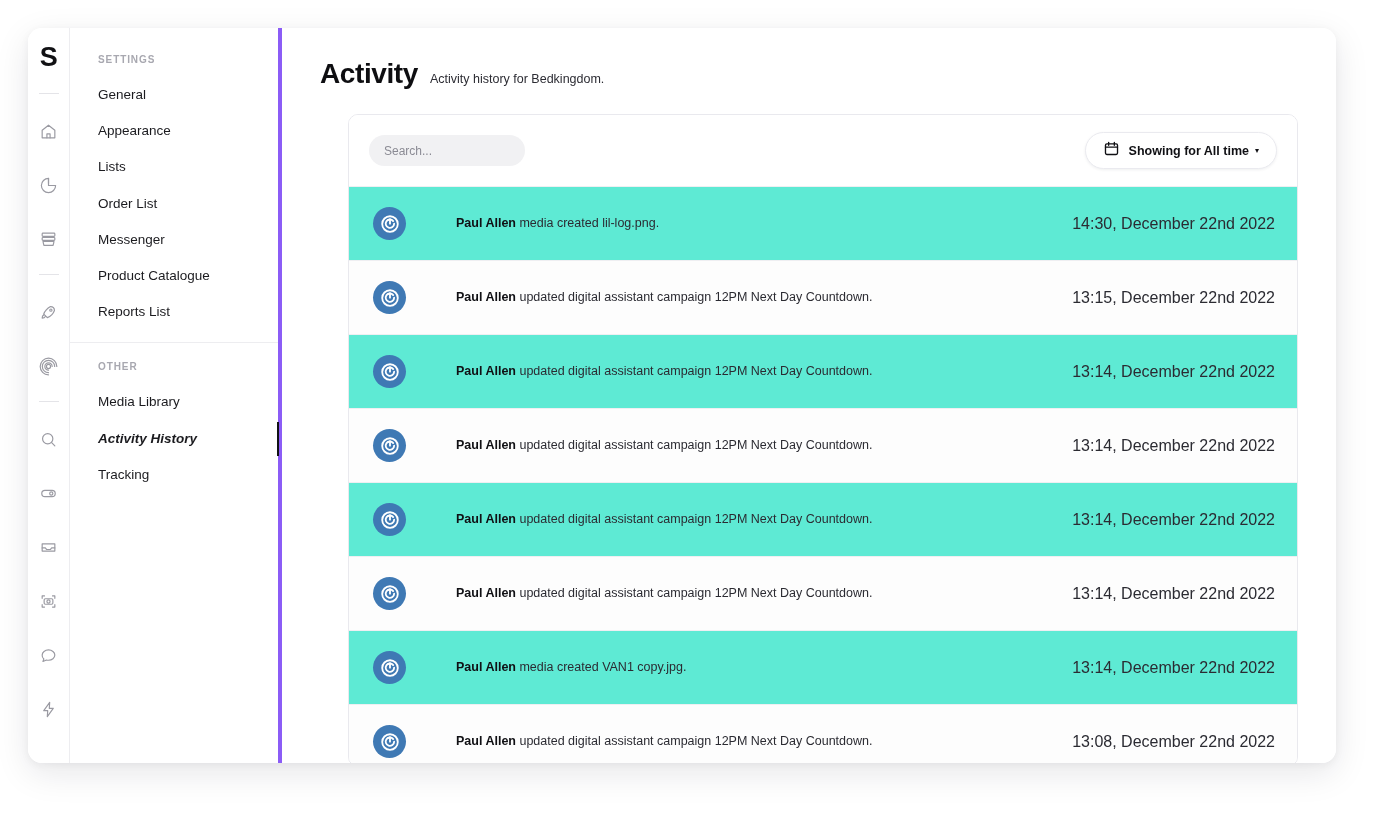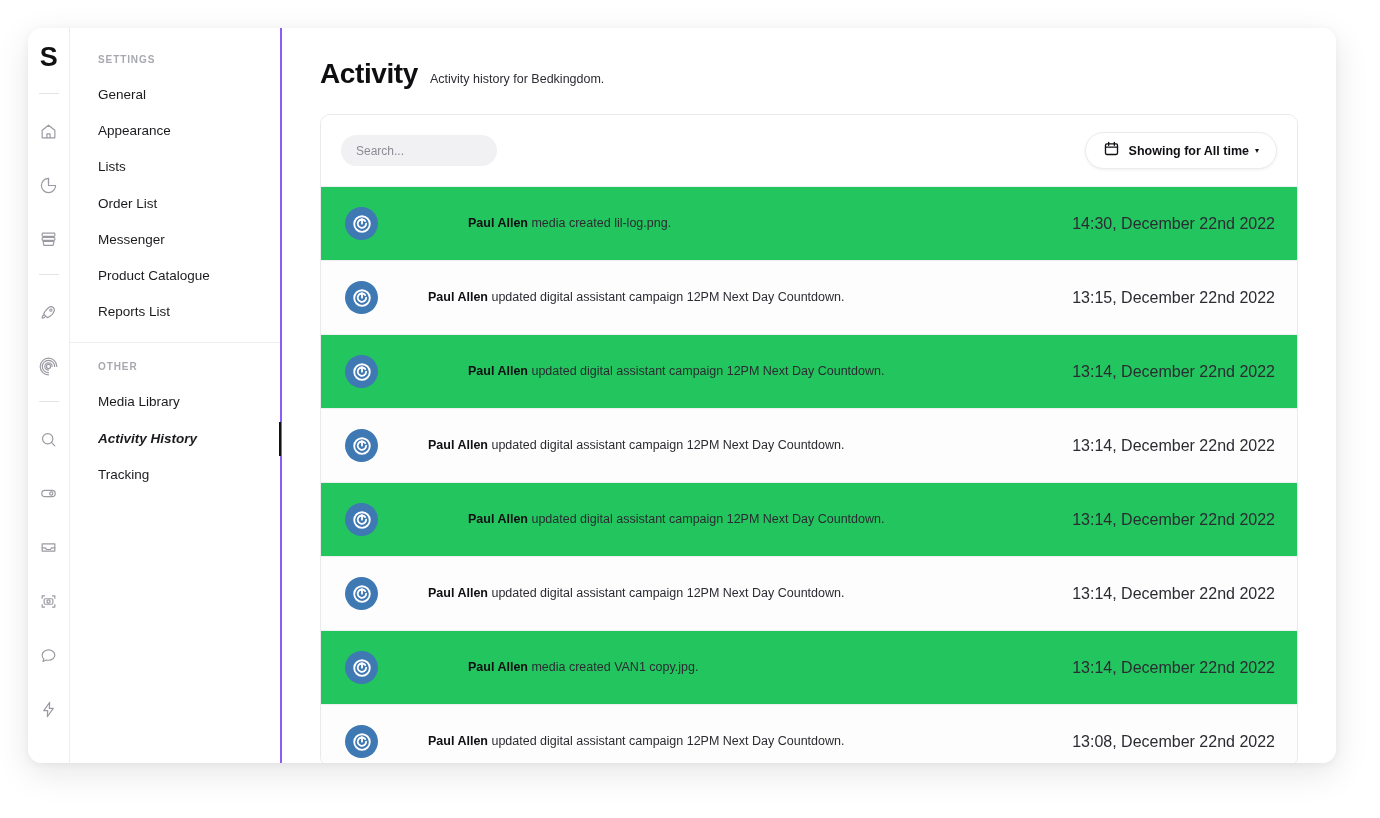--- a/index.html
+++ b/index.html
@@ -55,21 +55,21 @@
     color: #9a9aa2;
     cursor: pointer;
   }
   .rail-icon svg { display: block; }
 
   
   .settings-nav {
     width: 212px;
     flex: 0 0 212px;
     background: #ffffff;
-    border-right: 2px solid #8b5cf6;
+    border-right: 4px solid #8b5cf6;
     padding: 26px 0 0 0;
     position: relative;
   }
   .nav-section-title {
     font-size: 10px;
     font-weight: 700;
     letter-spacing: 0.9px;
     color: #a8a8b0;
     text-transform: uppercase;
     padding: 0 0 0 28px;
@@ -123,20 +123,21 @@
     color: #2c2c33;
   }
 
   
   .activity-card {
     border: 1px solid #e9e9ee;
     border-radius: 10px;
     background: #fff;
     overflow: hidden;
     height: 653px;
+    margin-left: 28px;
   }
   .card-toolbar {
     display: flex;
     align-items: center;
     justify-content: space-between;
     padding: 17px 20px;
     background: #fff;
   }
   .search-input {
     width: 156px;
@@ -175,21 +176,21 @@
 
   
   .activity-list { }
   .activity-row {
     display: flex;
     align-items: center;
     height: 74px;
     padding: 0 22px 0 24px;
     border-top: 1px solid #efeff2;
   }
-  .activity-row.tint { background: #22c55e; gap: 40px; }
+  .activity-row.tint { background: #5eead4; }
   .activity-row.plain { background: #fdfdfd; }
 
   .avatar {
     flex: 0 0 33px;
     width: 33px; height: 33px;
     border-radius: 50%;
     background: #3f79b4;
     display: flex; align-items: center; justify-content: center;
     margin-right: 50px;
   }

